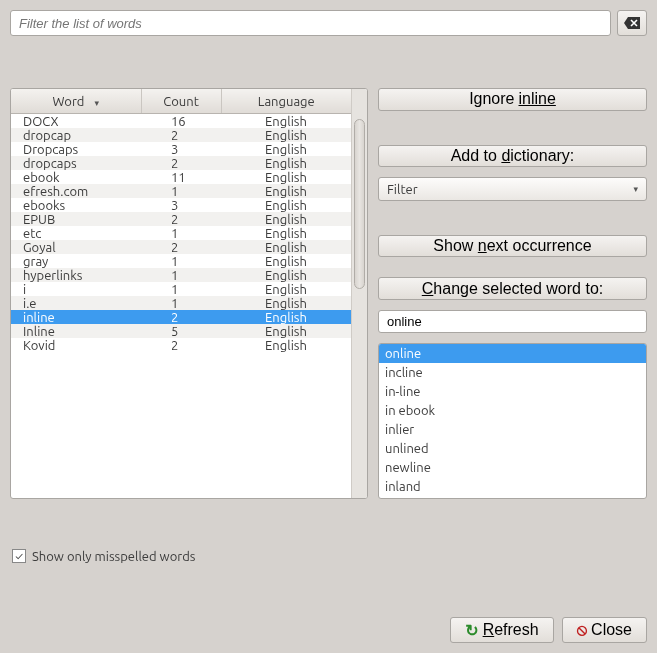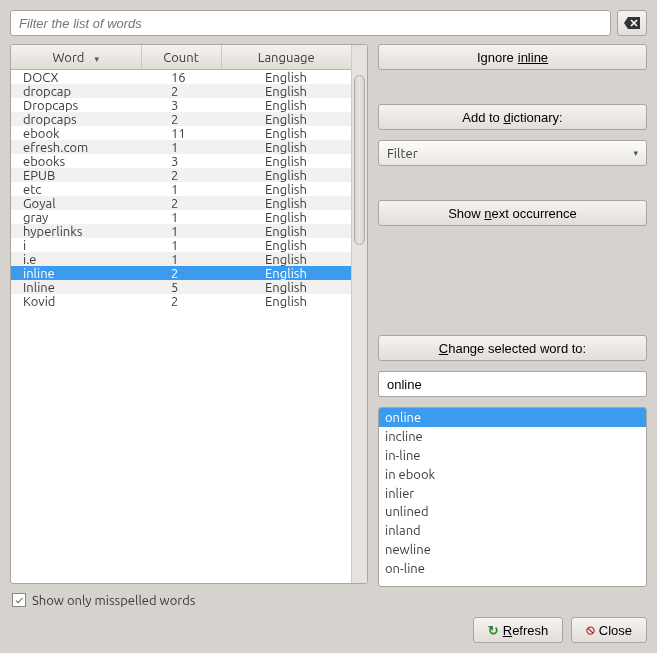--- a/index.html
+++ b/index.html
@@ -10,20 +10,21 @@
   width: 657px;
   height: 653px;
   overflow: hidden;
   color: #3c3c3c;
 }
 .container {
   padding: 10px;
   display: flex;
   flex-direction: column;
   height: 100%;
+  gap: 44px;
 }
 .filter-row {
   display: flex;
   gap: 6px;
   margin-bottom: 8px;
 }
 .filter-input {
   flex: 1;
   height: 26px;
   padding: 2px 8px;
@@ -112,21 +113,21 @@
   flex: 1;
   display: flex;
   flex-direction: column;
   gap: 10px;
 }
 .btn {
   height: 26px;
   border: 1px solid #a9a6a2;
   border-radius: 3px;
   background: linear-gradient(#f5f3f1, #e2ded9);
-  font-size: 13px;
+  font-size: 16px;
   cursor: pointer;
   text-align: center;
   display: flex;
   align-items: center;
   justify-content: center;
   gap: 4px;
 }
 .btn u { text-decoration: underline; }
 .select {
   height: 26px;
@@ -339,22 +340,22 @@
         <span><u>C</u><span>hange selected word to:</span></span>
       </button>
       <input class="text-input" value="online" style="">
       <div class="suggest-box" id="suggestions">
           <div class="suggest-item selected">online</div>
           <div class="suggest-item">incline</div>
           <div class="suggest-item">in-line</div>
           <div class="suggest-item">in ebook</div>
           <div class="suggest-item">inlier</div>
           <div class="suggest-item">unlined</div>
+          <div class="suggest-item">newline</div>
           <div class="suggest-item">inland</div>
-          <div class="suggest-item">newline</div>
           <div class="suggest-item">on-line</div>
         </div>
     </div>
   </div>
 
   <div class="status-row">
     <span class="checkbox">✓</span>
     <span>Show only misspelled words</span>
   </div>
 

